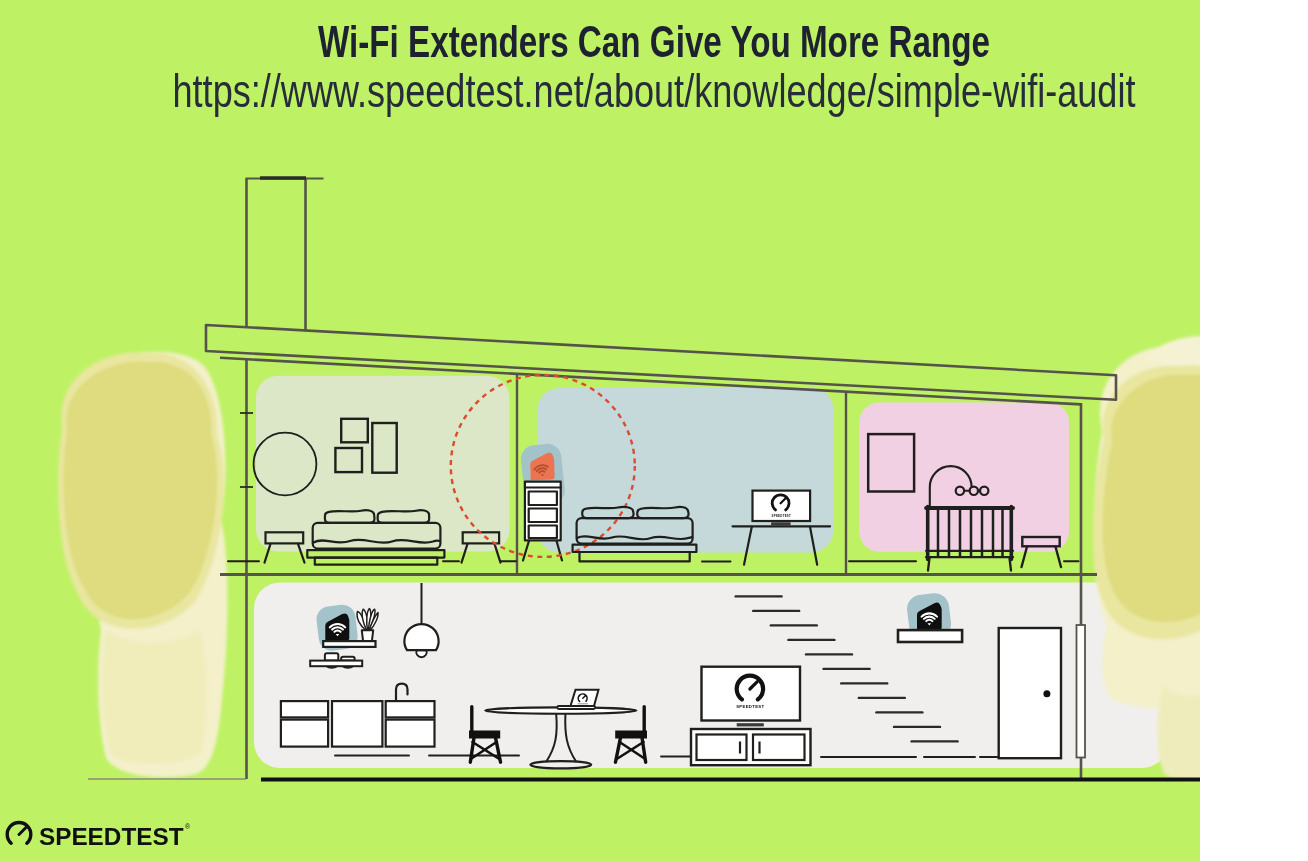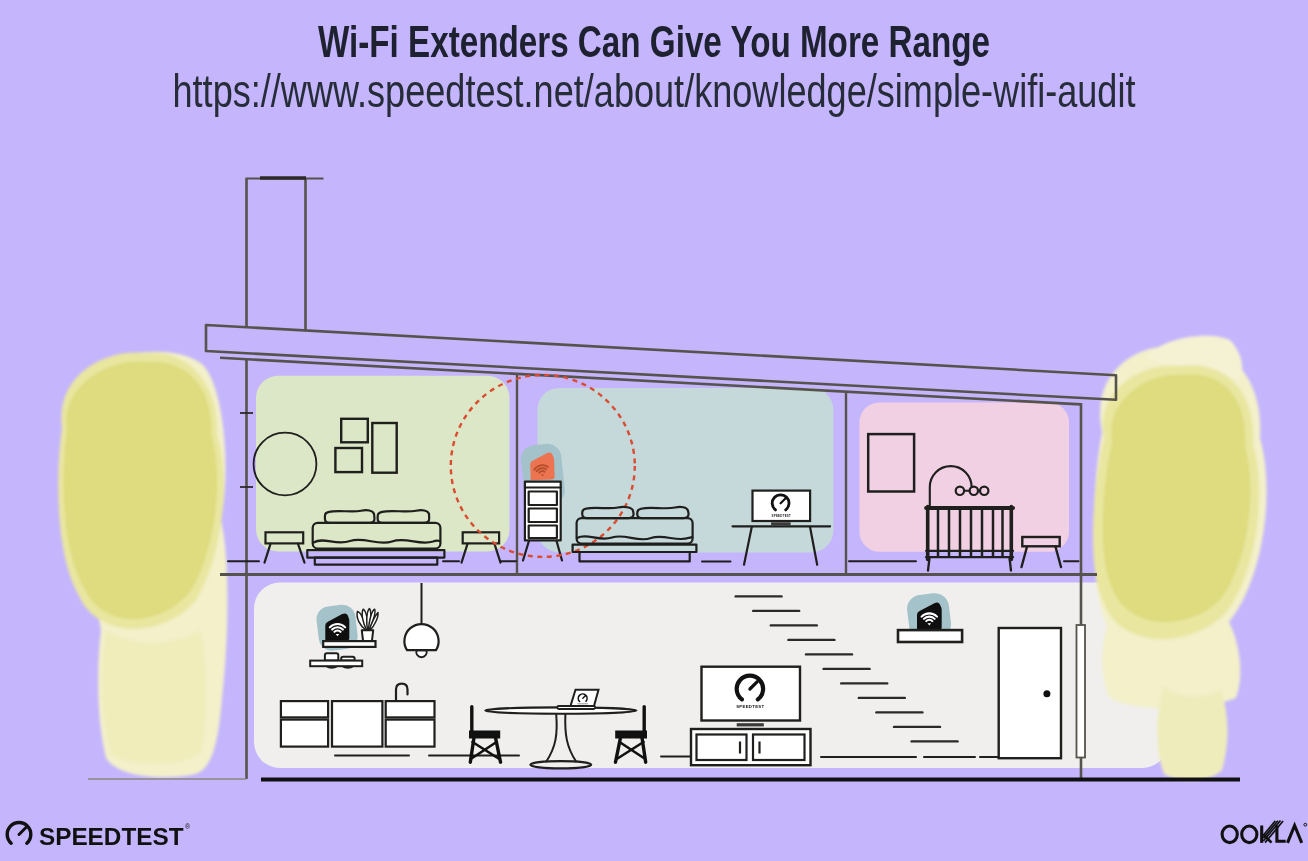--- a/index.html
+++ b/index.html
@@ -1,16 +1,16 @@
 <!DOCTYPE html>
 <html><head>
 <meta charset="utf-8">
 <style>
   html,body{margin:0;padding:0;background:#fff;}
-  #stage{position:relative;width:1308px;height:861px;background:#c4b5fd;overflow:hidden;
+  #stage{position:relative;width:1200px;height:861px;background:#bef264;overflow:hidden;
     font-family:"Liberation Sans", sans-serif;}
   svg text{font-family:"Liberation Sans", sans-serif;}
 </style>
 </head>
 <body>
 <div id="stage">
 <svg width="1308" height="861" viewBox="0 0 1308 861">
 <defs>
   <filter id="soft" x="-20%" y="-20%" width="140%" height="140%">
           <feGaussianBlur stdDeviation="1.7"></feGaussianBlur>

